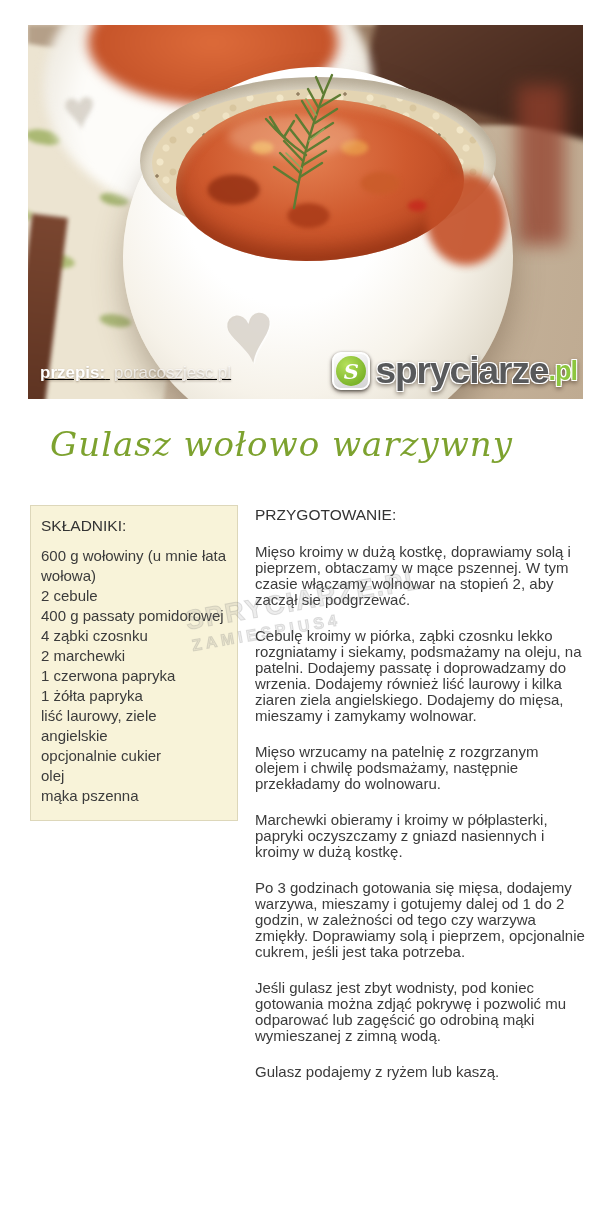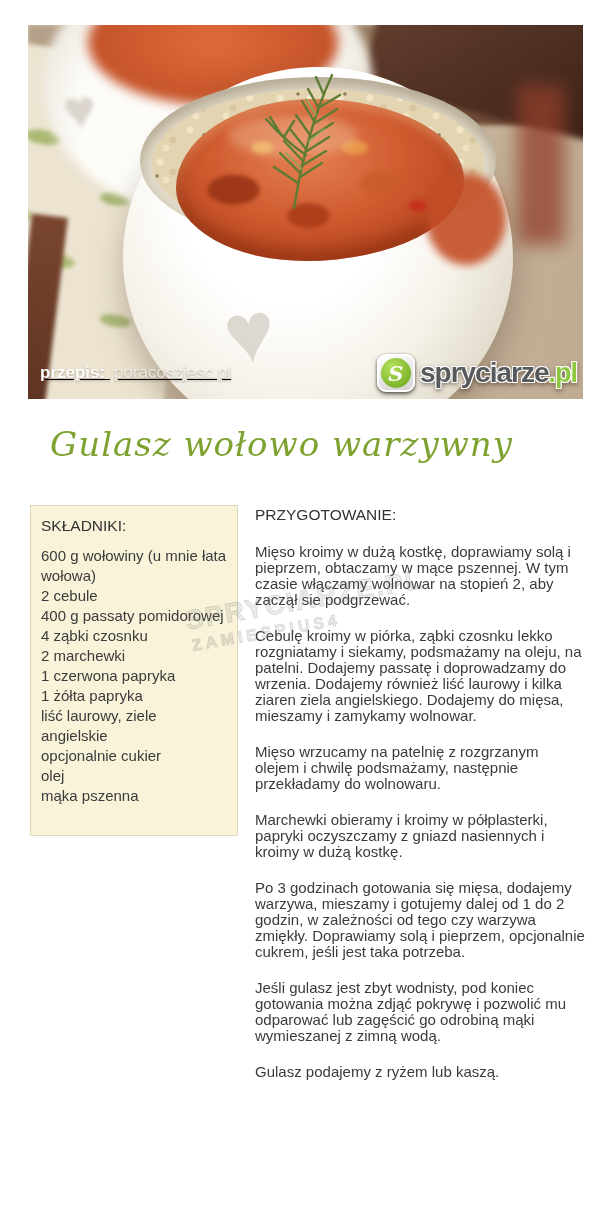--- a/index.html
+++ b/index.html
@@ -82,35 +82,35 @@
   .logo { position:absolute; right:6px; bottom:7px; display:flex; align-items:center;
           filter:drop-shadow(0 2px 2px rgba(40,25,10,.45)); }
   .logo-icon { width:38px; height:38px; border-radius:9px; margin-right:5px;
           background:linear-gradient(160deg,#ffffff,#d2d2d2); border:2px solid #ffffff;
           display:flex; align-items:center; justify-content:center;
           box-shadow:0 1px 3px rgba(0,0,0,.45); }
   .logo-s { display:flex; align-items:center; justify-content:center; width:30px; height:30px;
           border-radius:50%; background:radial-gradient(circle at 35% 30%, #b5e05a, #7ab329 75%);
           color:#ffffff; font-weight:bold; font-style:italic; font-size:21px;
           font-family:"DejaVu Serif", serif; }
-  .logo-name { font-size:28px; font-weight:bold; color:#58595b; letter-spacing:-1px;
+  .logo-name { font-size:37px; font-weight:bold; color:#58595b; letter-spacing:-1px;
           text-shadow:-1px -1px 0 #fff, 1px -1px 0 #fff, -1px 1px 0 #fff, 1px 1px 0 #fff; }
   .logo-tld { font-size:27px; font-weight:bold; color:#8dc63f; letter-spacing:-1px;
           text-shadow:-1px -1px 0 #fff, 1px -1px 0 #fff, -1px 1px 0 #fff, 1px 1px 0 #fff; }
 
   
   .title { position:absolute; left:0; top:424px; width:563px; margin:0; text-align:center;
            font-family:"DejaVu Serif", serif; font-style:italic; font-weight:normal;
            font-size:34px; letter-spacing:1px; color:#7da22f; }
 
   
   .columns { position:absolute; left:30px; top:505px; width:555px; display:flex; gap:17px;
              align-items:flex-start; color:#3b3b3b; }
   .heading { font-size:15.5px; line-height:20px; color:#333; }
-  .ing-box { width:208px; background:#f8f3d9; border:1px solid #ddd7ba; padding:10px 10px 29px; }
+  .ing-box { width:208px; background:#f8f3d9; border:1px solid #ddd7ba; padding:10px 10px 14px; }
   .ing-box .heading { margin-bottom:10px; }
   .ing-item { font-size:15px; line-height:20px; }
   .prep { flex:1; }
   .prep .heading { margin-bottom:19px; }
   .prep-paras p.para { margin:0 0 20px 0; font-size:15px; line-height:16px; }
 
   
   .watermark { position:absolute; left:183px; top:606px; transform:rotate(-10deg);
                transform-origin:left top; pointer-events:none;
                color:rgba(125,125,125,.14); -webkit-text-stroke:1px rgba(125,125,125,.22); }

